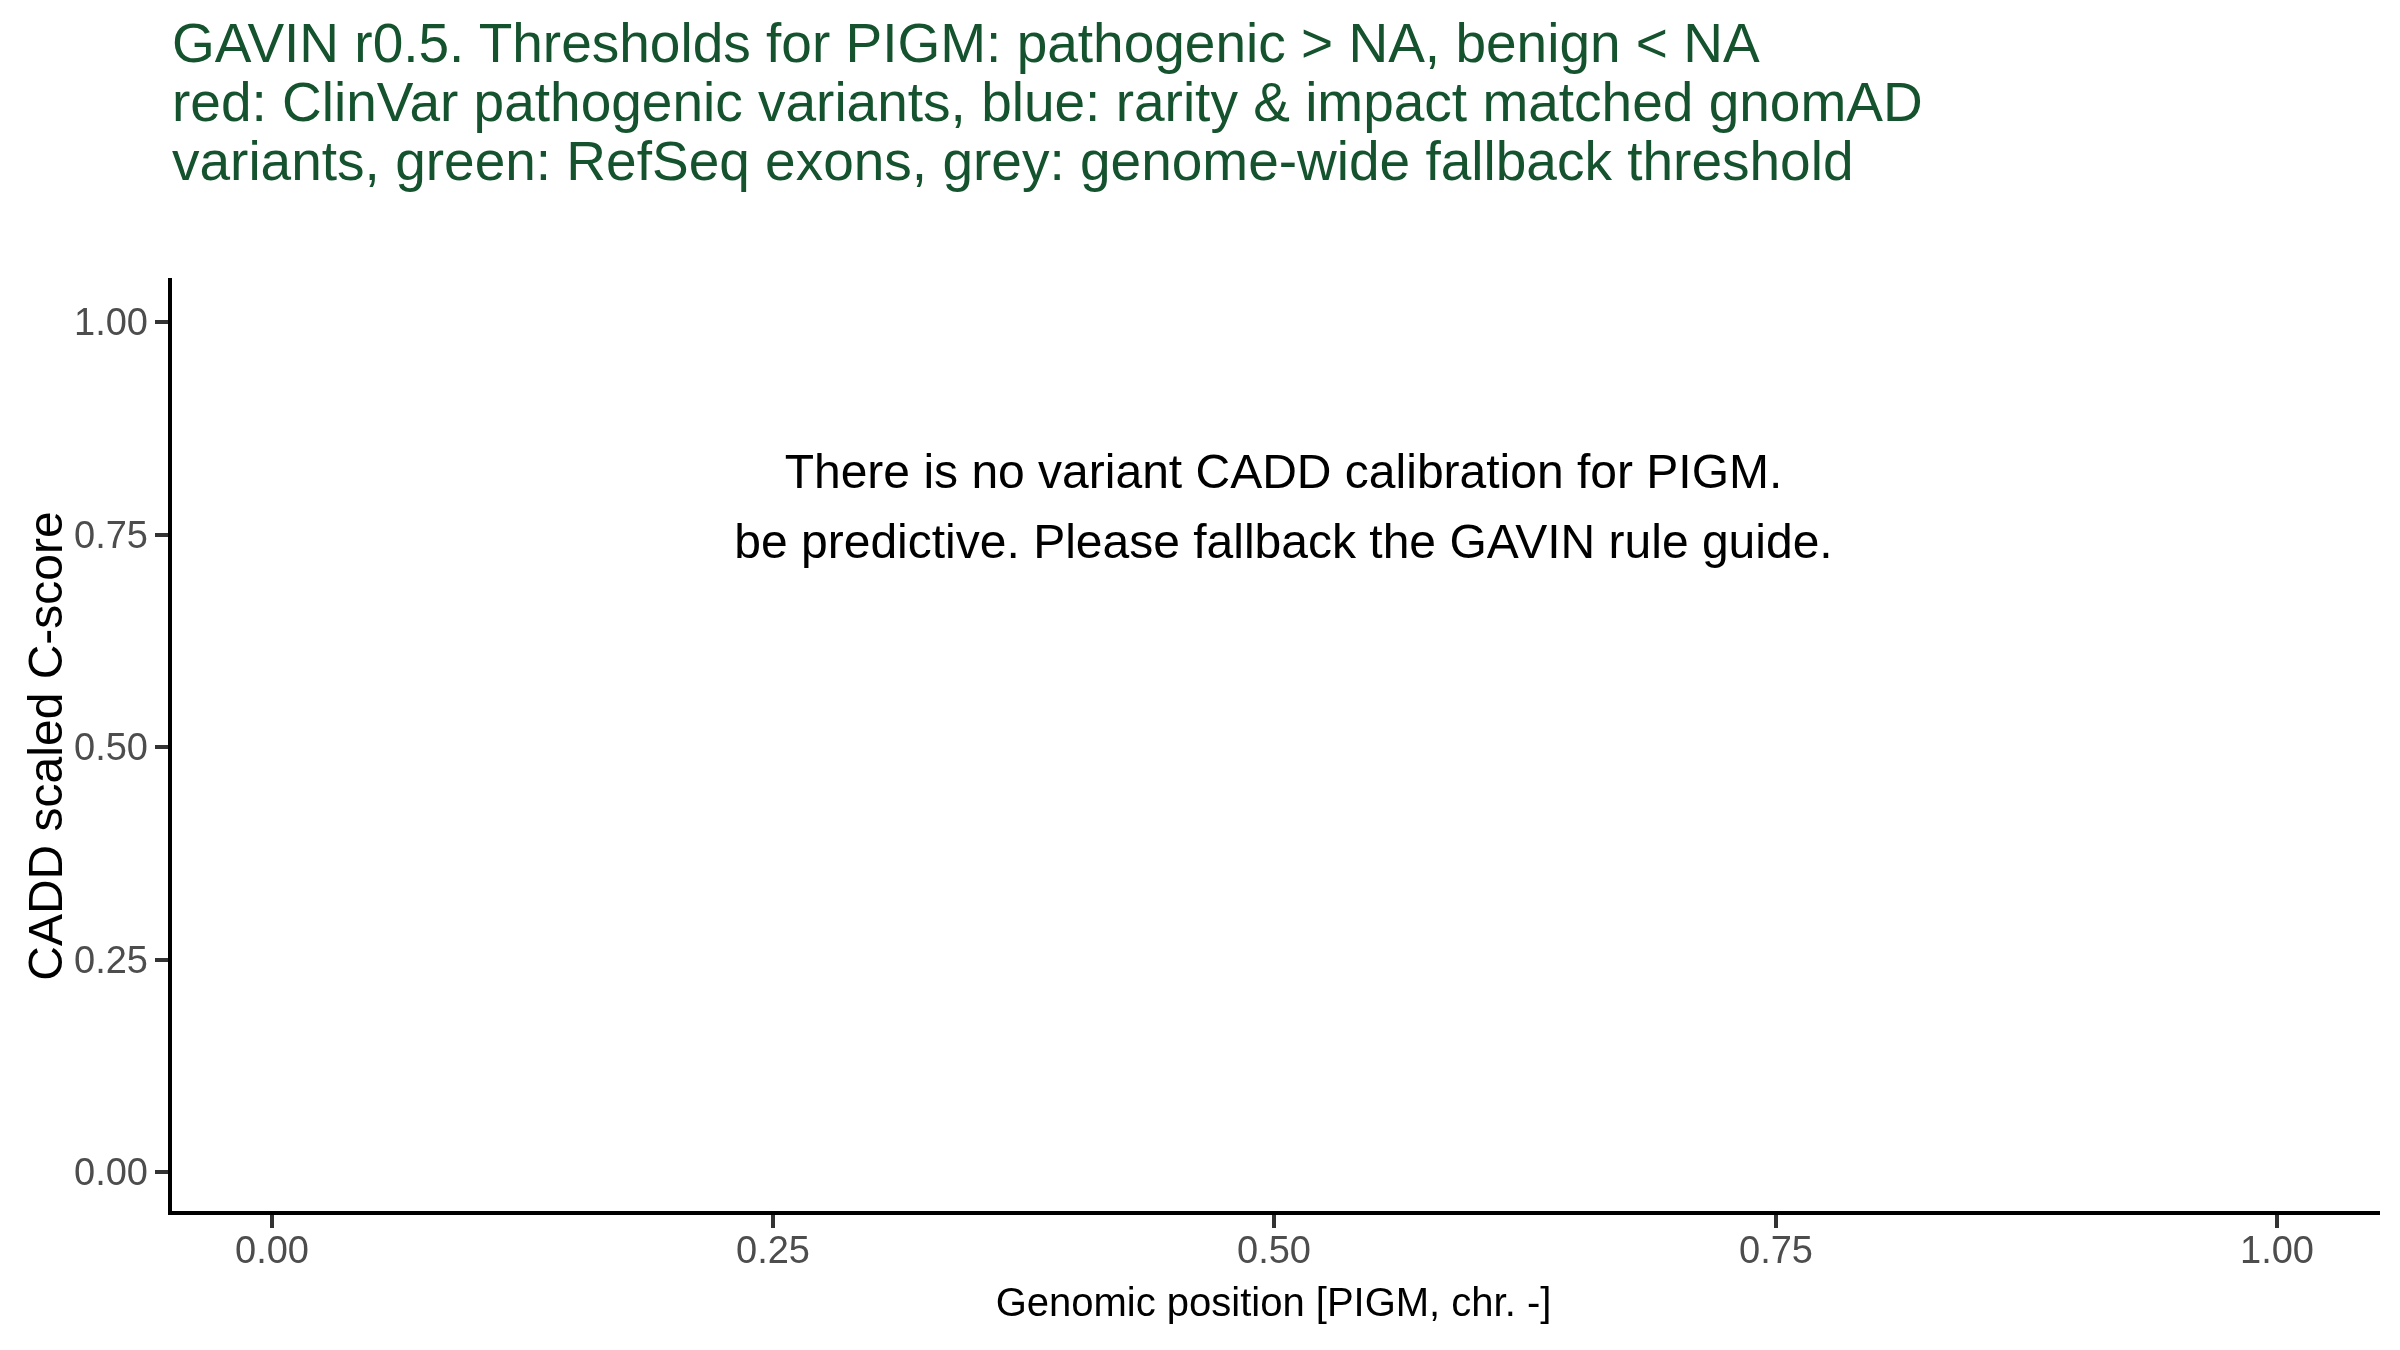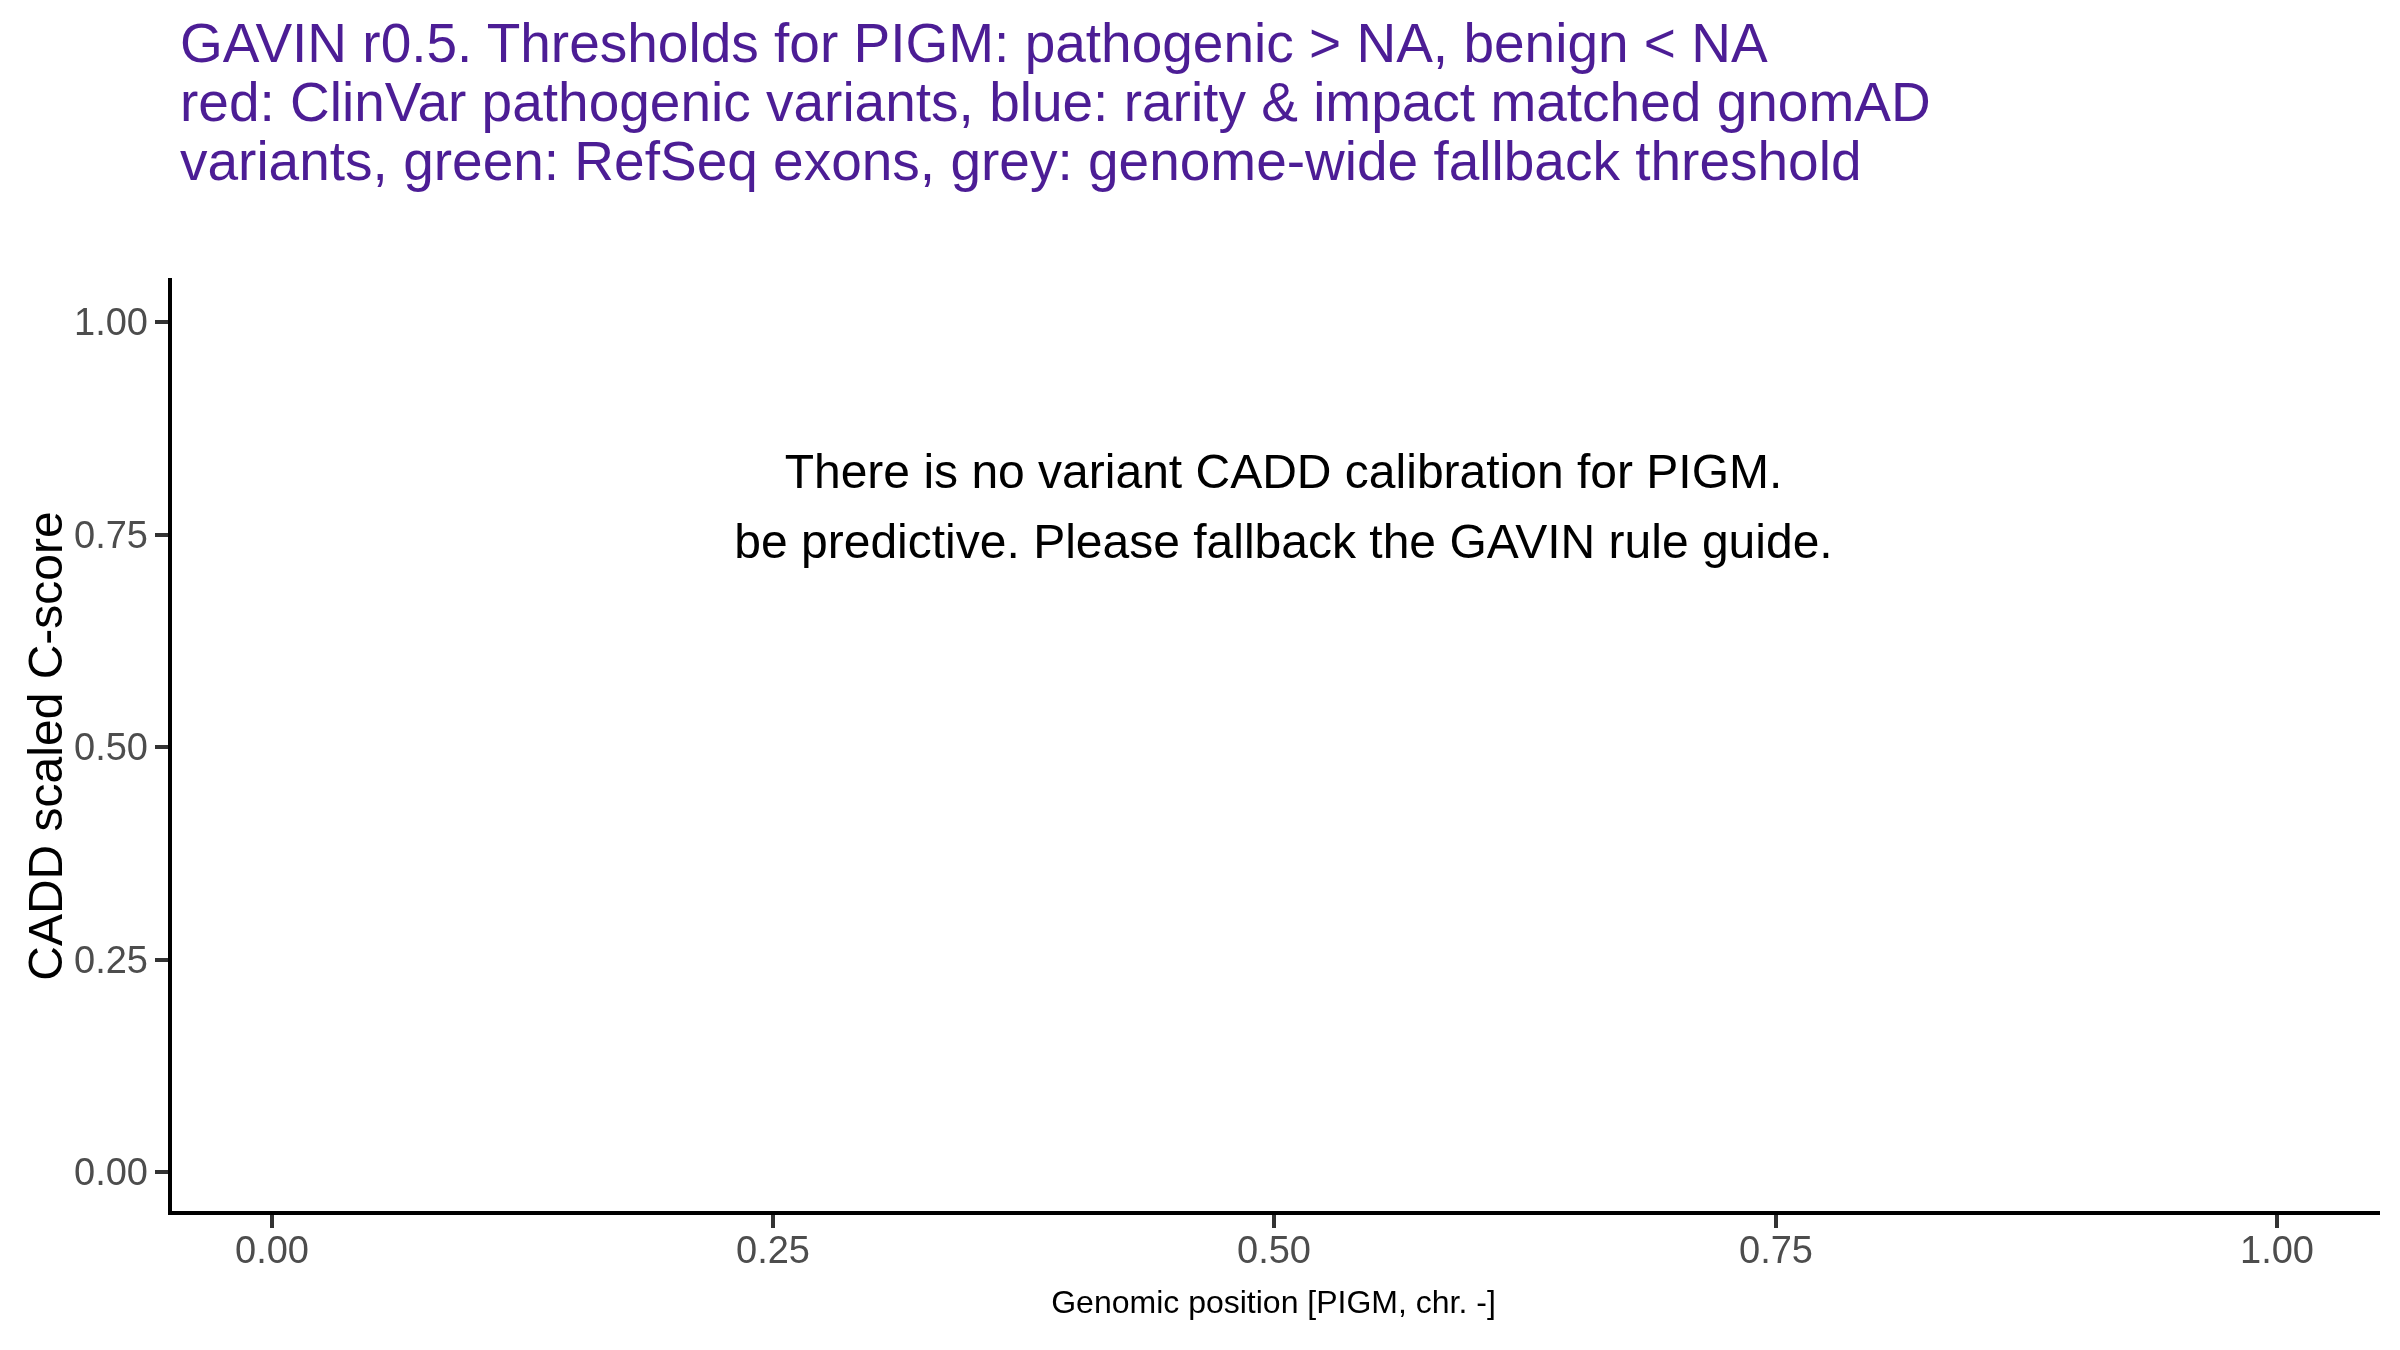--- a/index.html
+++ b/index.html
@@ -11,40 +11,39 @@
     font-family: "Liberation Sans", sans-serif;
     color: #000000;
     overflow: hidden;
   }
   .chart-title {
     position: absolute;
     left: 172px;
     top: 14px;
     font-size: 55px;
     line-height: 59px;
-    color: #4c1d95;
+    color: #14532d;
     white-space: nowrap;
-    margin-left: 8px;
   }
   .y-axis-title {
     position: absolute;
     left: 45px;
     top: 746px;
     transform: translate(-50%, -50%) rotate(-90deg);
     font-size: 48px;
     white-space: nowrap;
     color: #000000;
   }
   .x-axis-title {
     position: absolute;
     left: 170px;
     top: 1278px;
     width: 2207px;
     text-align: center;
-    font-size: 32px;
+    font-size: 40px;
     line-height: 48px;
     color: #000000;
   }
   .annotation {
     position: absolute;
     left: 180px;
     top: 437px;
     width: 2207px;
     text-align: center;
     font-size: 48px;

